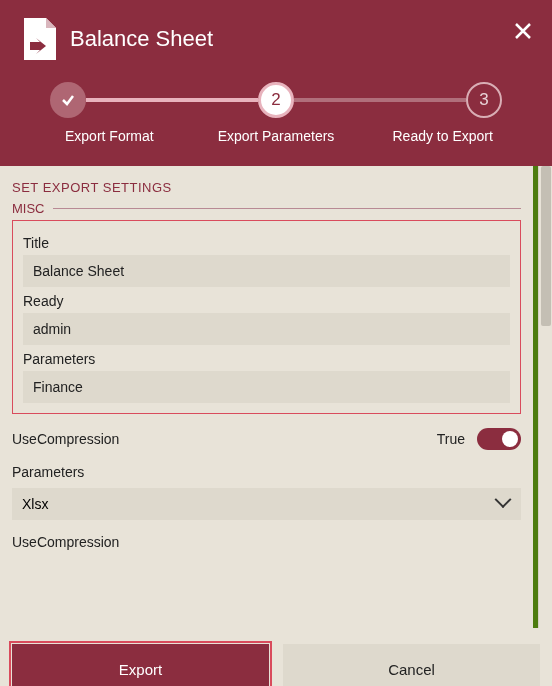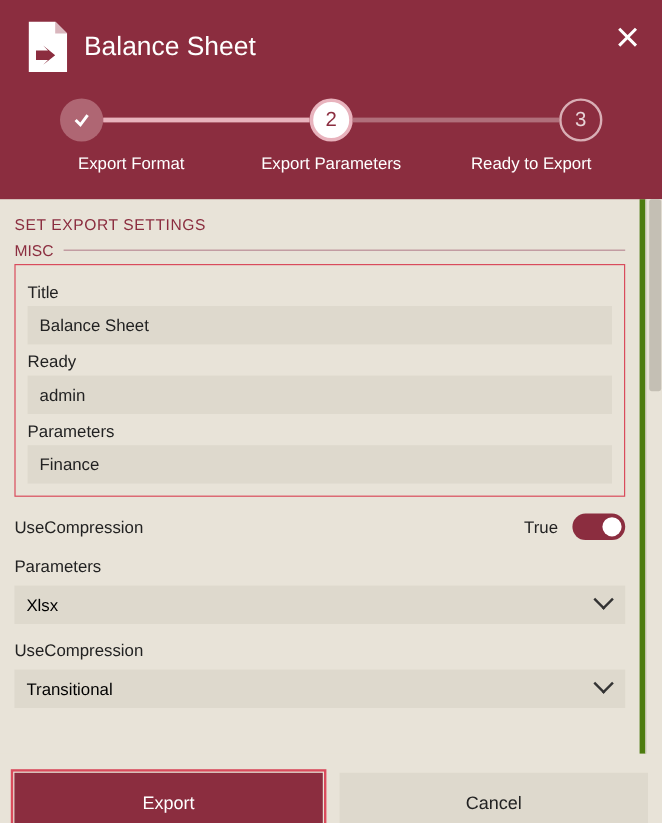--- a/index.html
+++ b/index.html
@@ -108,25 +108,20 @@
           <div class="toggle-knob"></div>
         </div>
     </div>
     <div class="field-label" style="margin-top:14px">Parameters</div>
     <div class="select-wrap">
       <select class="select-box">
         <option>Xlsx</option>
       </select>
     </div>
     <div class="field-label" style="margin-top:14px">UseCompression</div>
-    <div class="select-wrap">
-      <select class="select-box">
-        <option>Transitional</option>
-      </select>
-    </div>
   </div>
   <div class="scrollbar">
     <div class="scroll-thumb"></div>
   </div>
 </div>
 
 <div class="footer">
   <button class="btn btn-primary">Export</button>
   <button class="btn btn-secondary">Cancel</button>
 </div>

